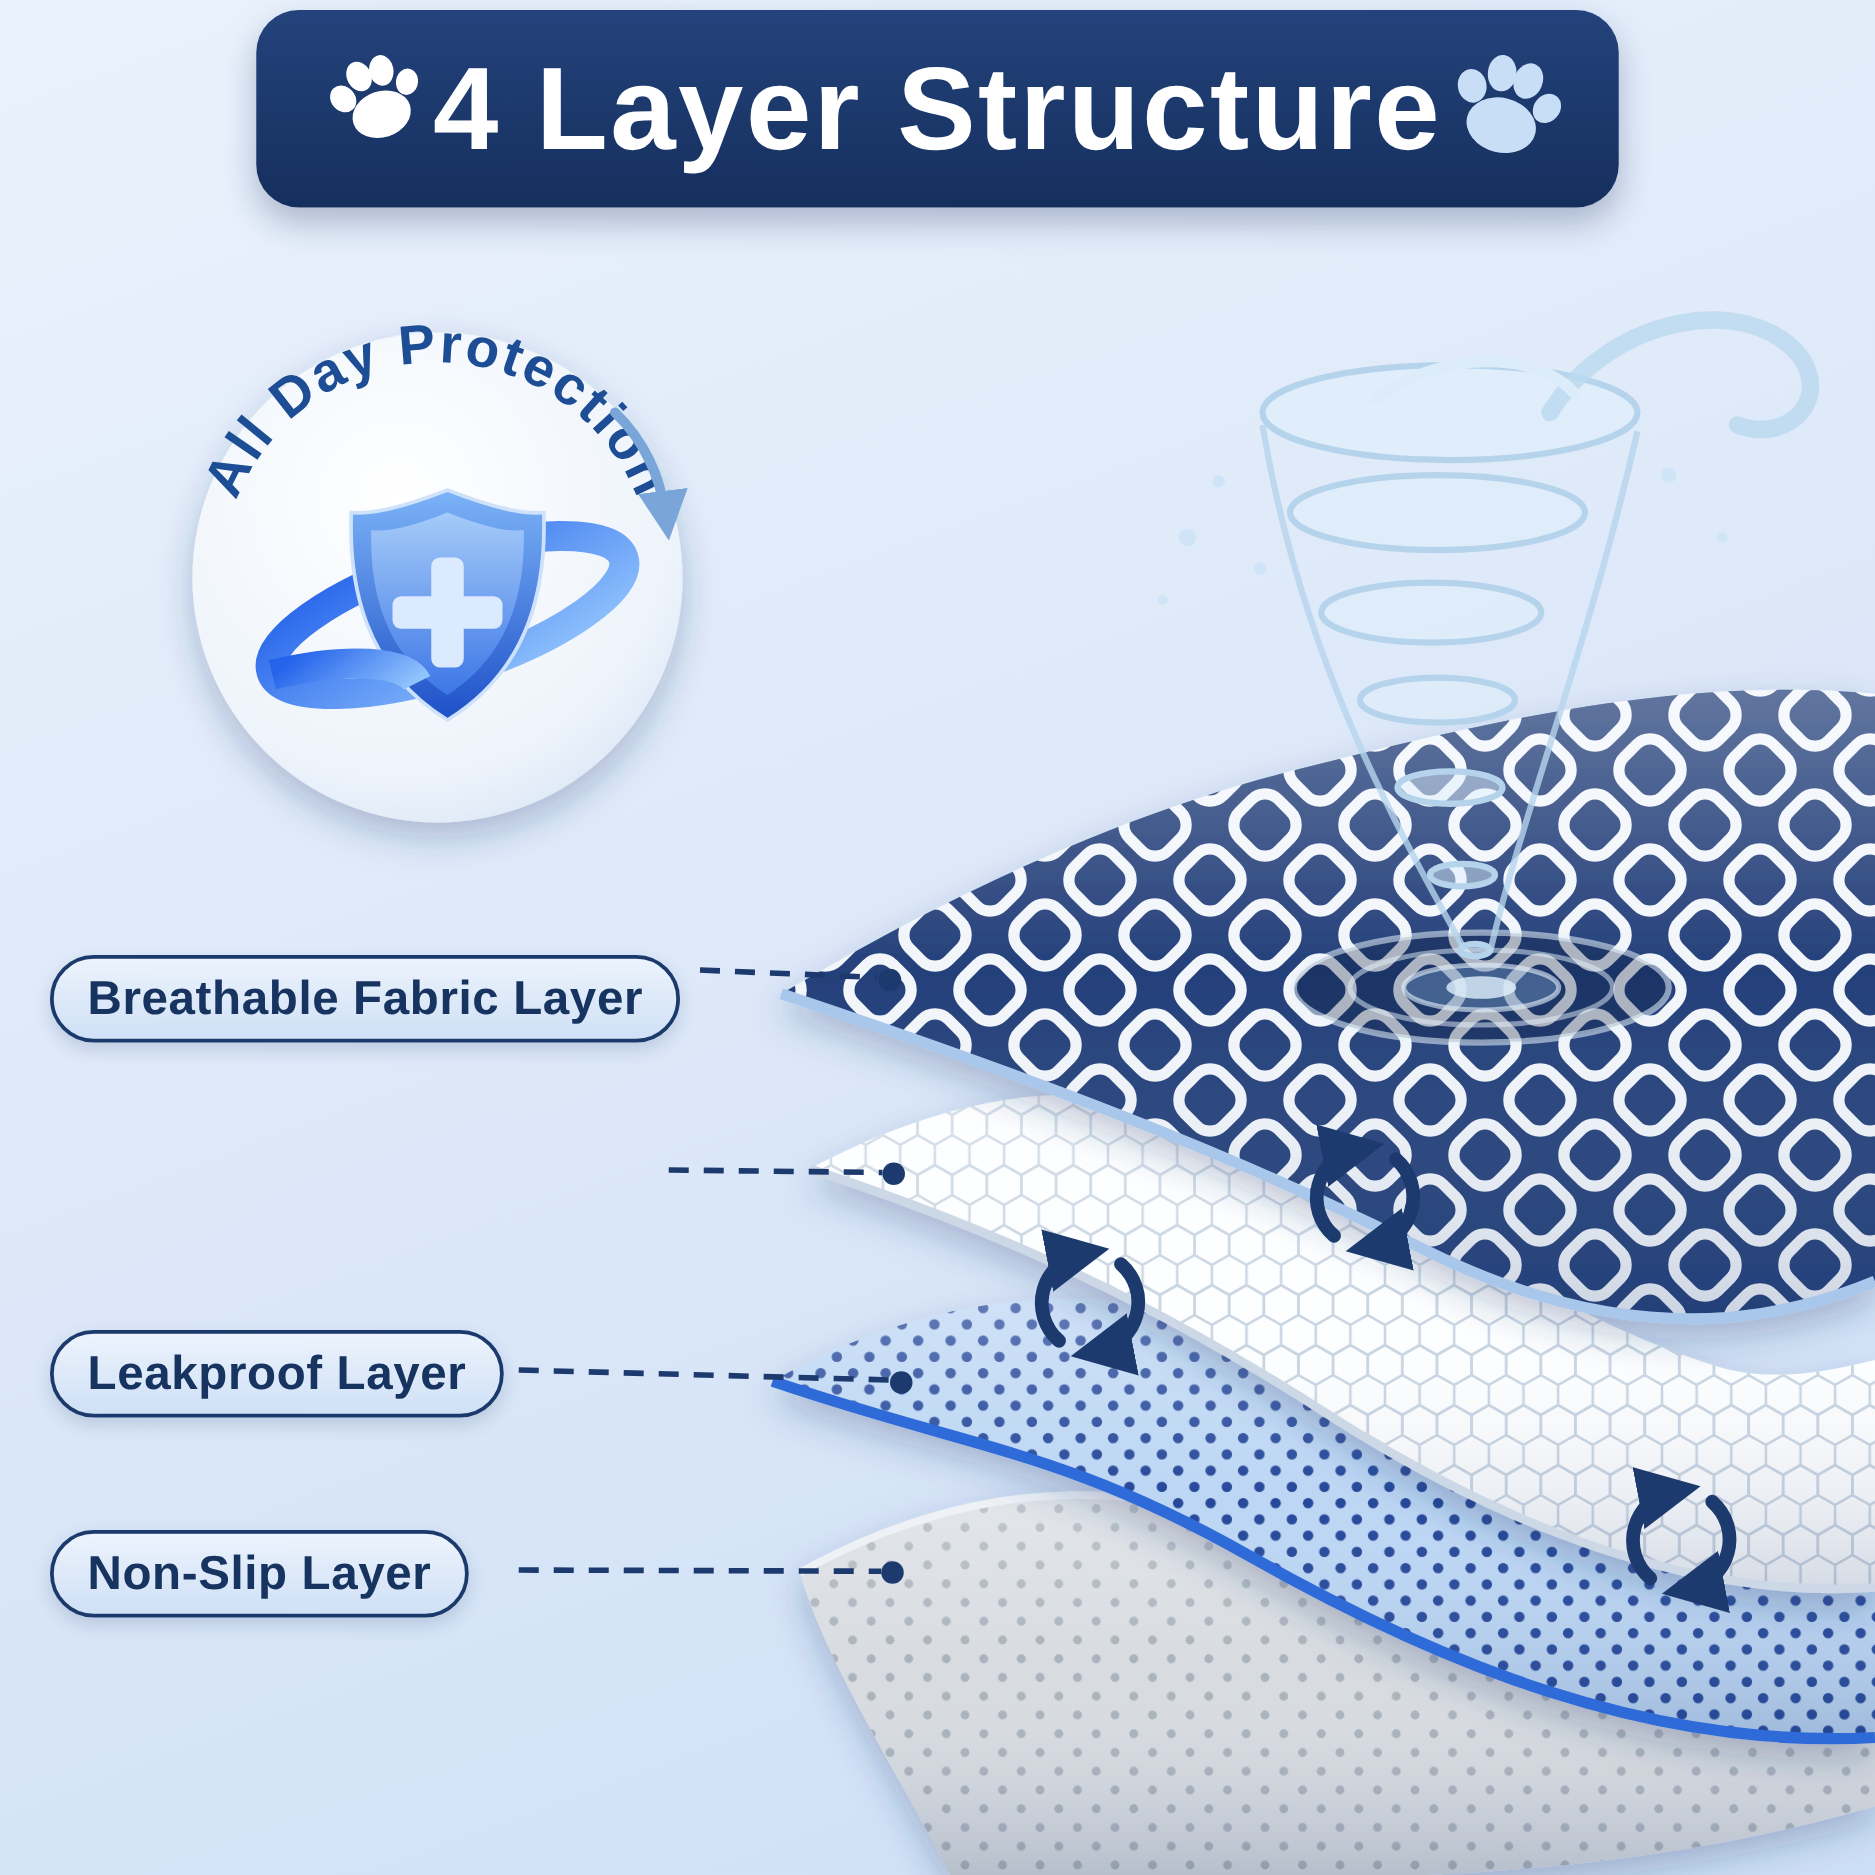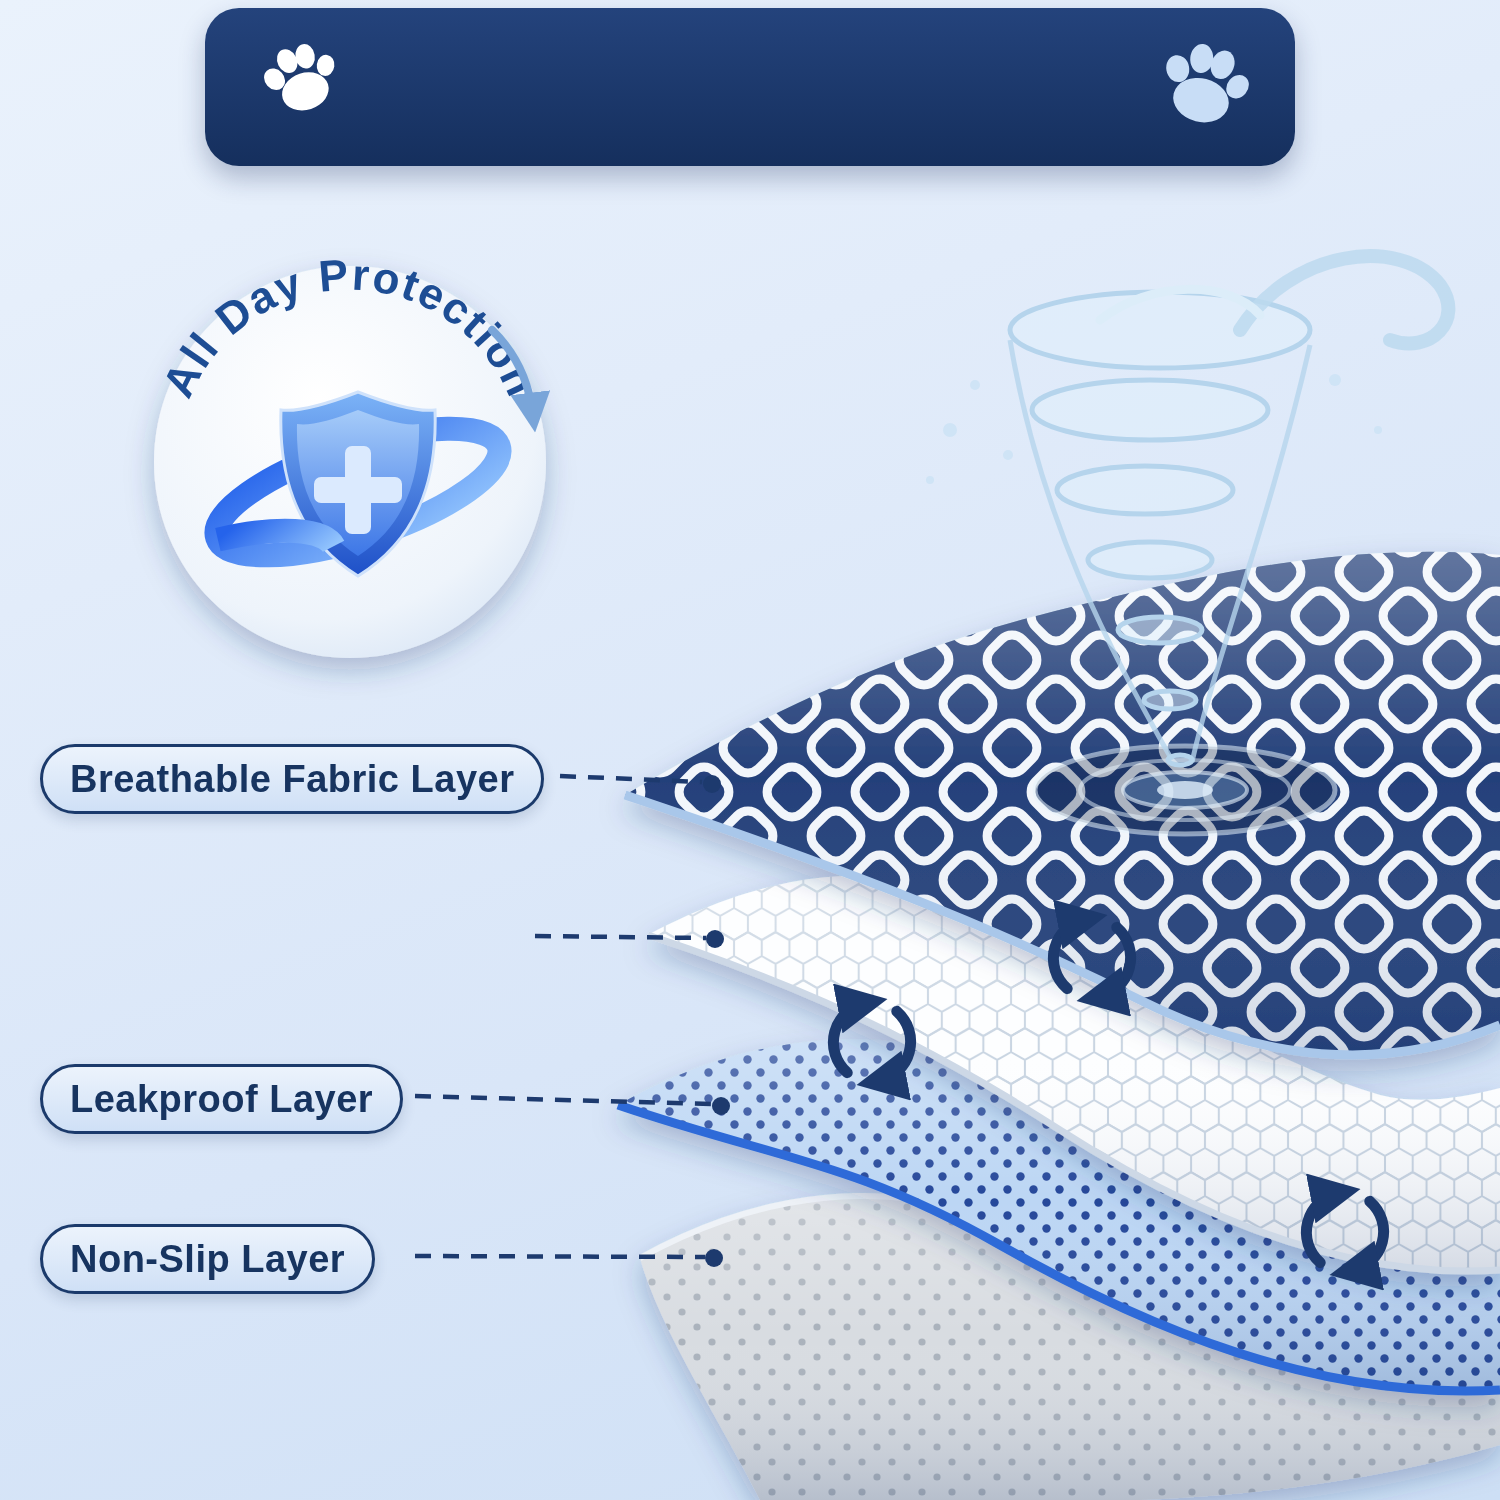--- a/index.html
+++ b/index.html
@@ -20,21 +20,21 @@
   .paw-left{left:52px;top:26px;width:88px;height:88px;color:#ffffff;transform:rotate(-18deg);}
   .paw-right{right:38px;top:24px;width:104px;height:104px;color:#c8ddf6;transform:rotate(14deg);}
   .pill{
     position:absolute;left:40px;height:64px;z-index:3;
     border:3px solid #1b3a6b;border-radius:38px;
     background:linear-gradient(180deg,#ecf3fc,#cfe0f6);
     display:flex;align-items:center;padding:0 27px;
     color:#173460;font-weight:bold;font-size:38px;letter-spacing:.5px;
     box-shadow:0 6px 14px rgba(23,52,96,.16);white-space:nowrap;
   }
-  .pill-1{top:744px;}
+  .pill-1{top:764px;}
   .pill-2{top:904px;}
   .pill-3{top:1064px;}
   .pill-4{top:1224px;}
 </style>
 </head>
 <body>
 
 <div class="canvas">
 
   <svg class="scene" width="1500" height="1500" viewBox="0 0 1500 1500">
@@ -207,20 +207,21 @@
       <use href="#cyc" transform="translate(872,1042) rotate(15)"></use>
       <use href="#cyc" transform="translate(1092,958) rotate(15)"></use>
       <use href="#cyc" transform="translate(1345,1232) rotate(15)"></use>
     </g>
   </svg>
 
   <div class="banner">
     <svg class="paw paw-left" viewBox="0 0 100 100">
         <use href="#paw-symbol"></use>
       </svg>
+    <div class="banner-title">4 Layer Structure</div>
     <svg class="paw paw-right" viewBox="0 0 100 100">
         <use href="#paw-symbol"></use>
       </svg>
   </div>
 
   <div class="pill pill-1">
     <span>Breathable Fabric Layer</span>
   </div>
   <div class="pill pill-3">
     <span>Leakproof Layer</span>

